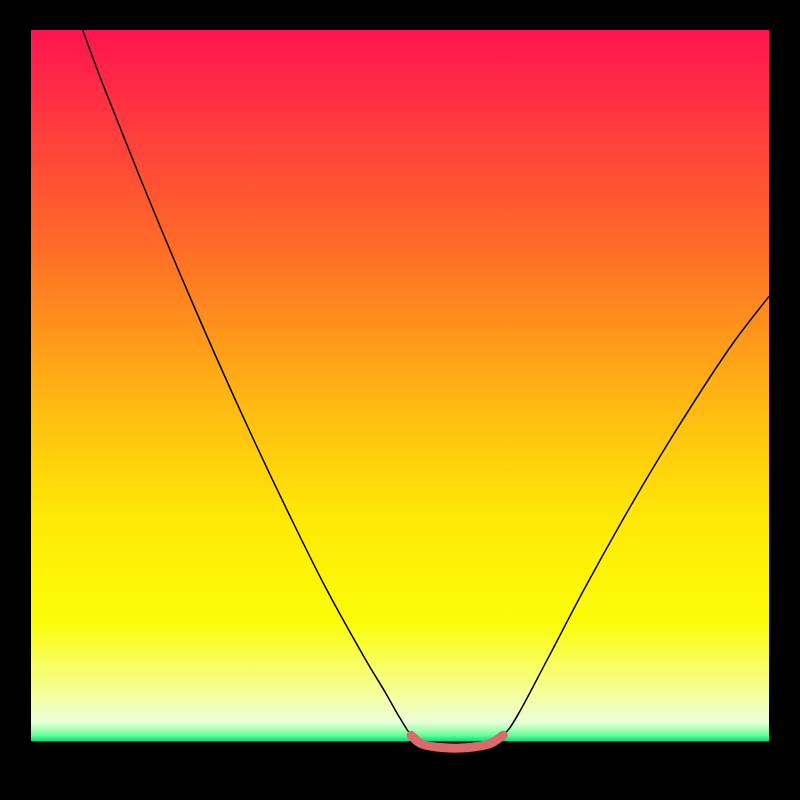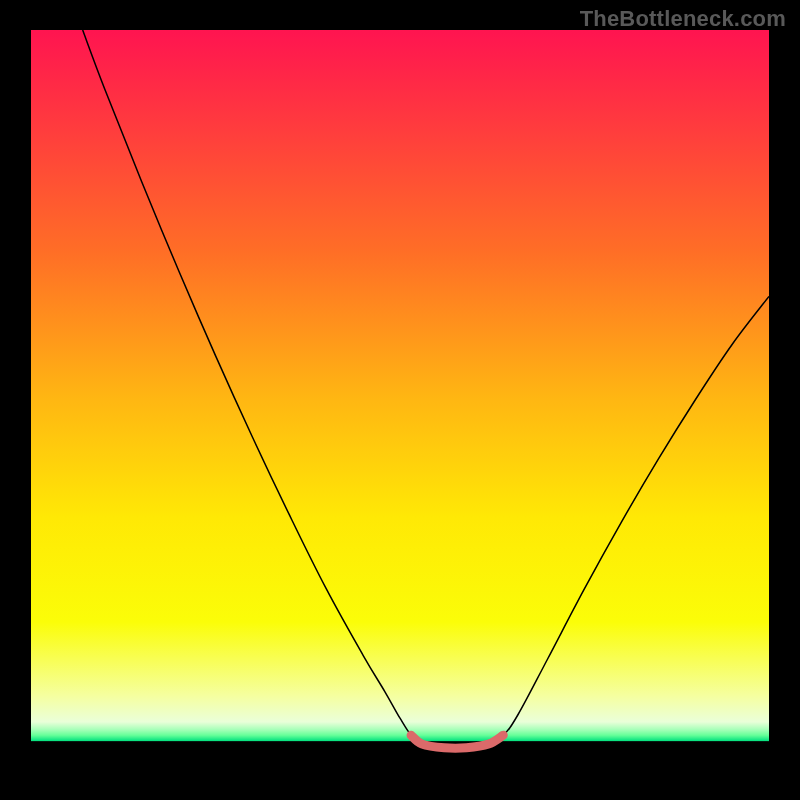--- a/index.html
+++ b/index.html
@@ -27,21 +27,20 @@
     z-index: 10;
   }
   svg {
     display: block;
   }
 </style>
 </head>
 <body>
 
 <div class="frame">
-  <div class="watermark">TheBottleneck.com</div>
   <svg id="chart-svg" width="800" height="800" viewBox="0 0 800 800">
     <defs>
       <linearGradient id="bg-grad" gradientUnits="userSpaceOnUse" x1="31" x2="31" y1="30" y2="741.14">
           <stop offset="0.000%" stop-color="#ff1450"></stop>
           <stop offset="31.217%" stop-color="#ff6e26"></stop>
           <stop offset="52.029%" stop-color="#ffb712"></stop>
           <stop offset="68.678%" stop-color="#ffe905"></stop>
           <stop offset="83.247%" stop-color="#fbfd08"></stop>
           <stop offset="93.652%" stop-color="#f5ffa0"></stop>
           <stop offset="97.294%" stop-color="#eaffd9"></stop>

